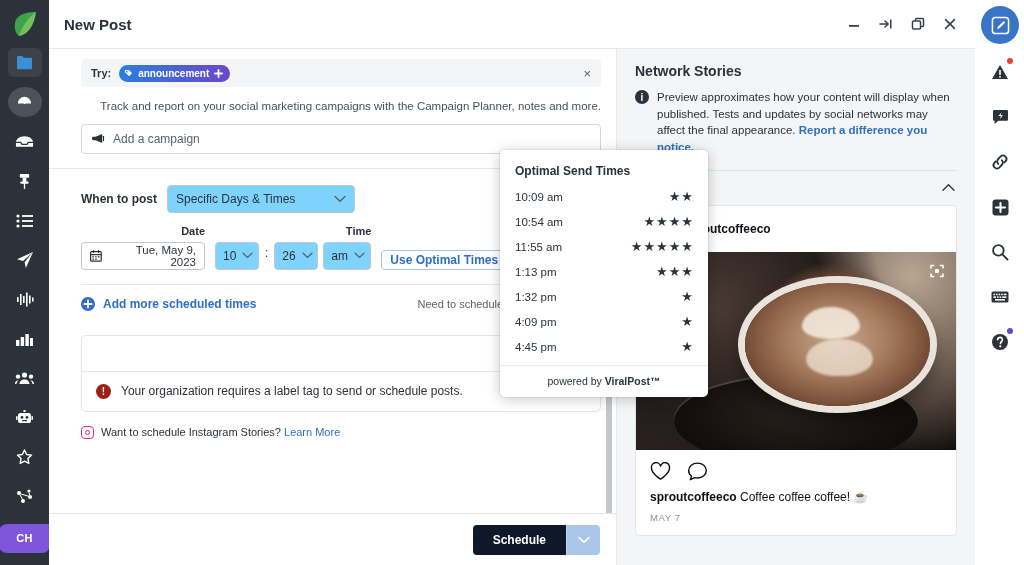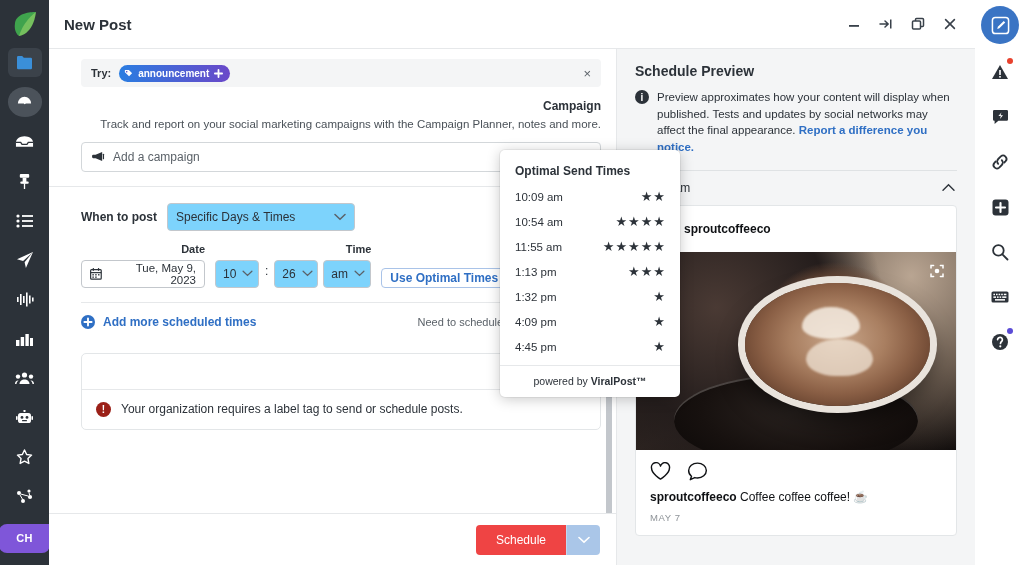--- a/index.html
+++ b/index.html
@@ -162,21 +162,21 @@
   .story-text { font-size:11px; color:#2c3239; }
   .story-text a { color:#2f6fc4; text-decoration:none; }
 
   .footer-bar {
     position:absolute; left:0; right:0; bottom:0; height:52px; background:#fff;
     border-top:1px solid #e6e8ea; display:flex; align-items:center; justify-content:flex-end;
     padding-right:16px;
   }
   .sched-group { display:flex; }
   .sched-btn {
-    height:30px; background:#ef4444; color:#ffffff; font-size:12px; font-weight:normal;
+    height:30px; background:#0f172a; color:#ffffff; font-size:12px; font-weight:bold;
     border-radius:4px 0 0 4px; display:flex; align-items:center; padding:0 20px; cursor:pointer;text-align:center;
   }
   .sched-caret {
     height:30px; width:34px; background:#aac6e8; color:#fff; border-radius:0 4px 4px 0;
     border-left:1px solid #c3d8ef; display:flex; align-items:center; justify-content:center; cursor:pointer;
   }
 
   
   .right-pane { flex:1; background:#f4f5f6; position:relative; overflow:hidden; padding:0 18px; }
   .np-title { font-size:14px; font-weight:bold; color:#2c3239; margin-top:14px; }
@@ -240,21 +240,21 @@
     display:flex; align-items:center; justify-content:center; color:#fff; cursor:pointer;
   }
   .ig-actions { display:flex; gap:16px; padding:12px 14px 6px 14px; }
   .ig-actions span { color:#0f1114; cursor:pointer; }
   .ig-caption { padding:2px 14px 0 14px; font-size:12px; color:#0f1114; line-height:1.4; }
   .ig-caption b { font-weight:bold; }
   .ig-date { padding:7px 14px 12px 14px; font-size:9.5px; color:#8e9398; letter-spacing:.6px; }
 
   
   .popup {
-    position:absolute; left:500px; top:150px; width:180px;
+    position:absolute; left:500px; top:150px; width:208px;
     background:#fff; border-radius:5px;
     box-shadow:0 2px 14px rgba(0,0,0,.22), 0 0 0 1px rgba(0,0,0,.05);
     z-index:50; overflow:hidden;
   }
   .popup-title { font-size:12px; font-weight:bold; color:#2c3239; padding:14px 15px 6px 15px; }
   .popup-row {
     display:flex; align-items:center; padding:6px 15px; cursor:pointer;
   }
   .popup-time { font-size:11.5px; color:#2c3239; }
   .popup-stars { margin-left:auto; display:flex; gap:1px; color:#2c3239; font-size:13px; line-height:1; }
@@ -416,21 +416,20 @@
               </svg>
             <span>announcement</span>
             <svg width="9" height="9" viewBox="0 0 10 10">
                 <path d="M5 1v8M1 5h8" stroke="#fff" stroke-width="2" stroke-linecap="round"></path>
               </svg>
           </div>
           <div class="try-x">×</div>
         </div>
 
         <div class="section">
-          <div class="sec-title">Campaign</div>
           <div class="sec-desc">Track and report on your social marketing campaigns with the Campaign Planner, notes and more.</div>
           <div class="field-box">
             <svg width="13" height="11" viewBox="0 0 14 12">
                 <path d="M1.2 4.2h2.6L11 1v10L3.8 7.8H1.2A1.2 1.2 0 010 6.6V5.4a1.2 1.2 0 011.2-1.2z" fill="#2c3239"></path>
                 <path d="M12.4 3.6v4.8" stroke="#2c3239" stroke-width="1.3" stroke-linecap="round"></path>
               </svg>
             <span>Add a campaign</span>
           </div>
         </div>
 
@@ -522,41 +521,49 @@
         </div>
 
         <div class="errcard">
           <div class="errhead">1 error</div>
           <div class="errbody">
             <div class="err-icon">!</div>
             <div class="err-text">Your organization requires a label tag to send or schedule posts.</div>
           </div>
         </div>
 
+        <div class="storyrow">
+          <div class="ig-mini">
+              <i></i>
+            </div>
+          <div class="story-text">
+            <span>Want to schedule Instagram Stories? </span><a href="#">Learn More</a>
+          </div>
+        </div>
 
       </div>
 
       <div class="scrollbar-track">
         <div class="scrollbar-thumb"></div>
       </div>
 
       <div class="footer-bar">
         <div class="sched-group">
           <div class="sched-btn">Schedule</div>
           <div class="sched-caret">
             <svg width="12" height="8" viewBox="0 0 12 8">
                 <path d="M1 1.5L6 6.2l5-4.7" stroke="#fff" stroke-width="1.6" fill="none" stroke-linecap="round"></path>
               </svg>
           </div>
         </div>
       </div>
     </div>
 
     <div class="right-pane">
-      <div class="np-title">Schedule Preview</div>
+      <div class="np-title">Network Stories</div>
       <div class="np-note">
         <div class="info-icon">i</div>
         <div class="np-note-txt">
           <span>Preview approximates how your content will display when published. Tests and updates by social networks may affect the final appearance. </span><a href="#">Report a difference you notice.</a>
         </div>
       </div>
       <div class="np-sep"></div>
       <div class="np-network">
         <span class="nm">Instagram</span>
         <span class="chev">

